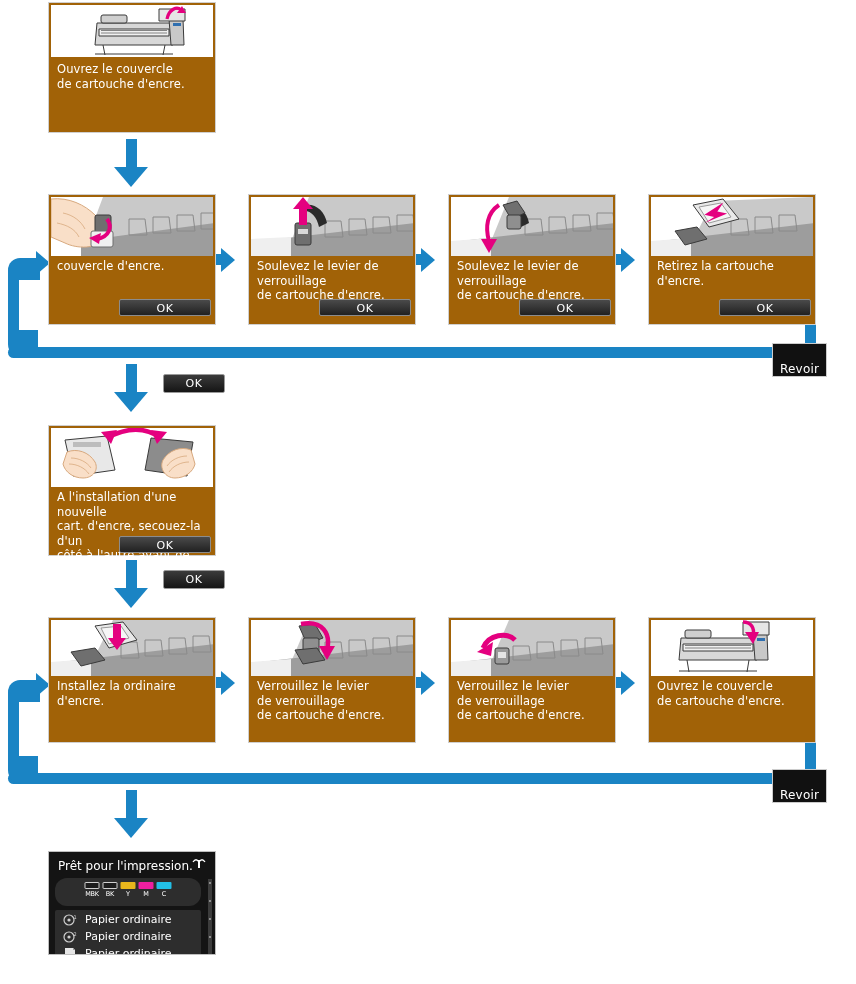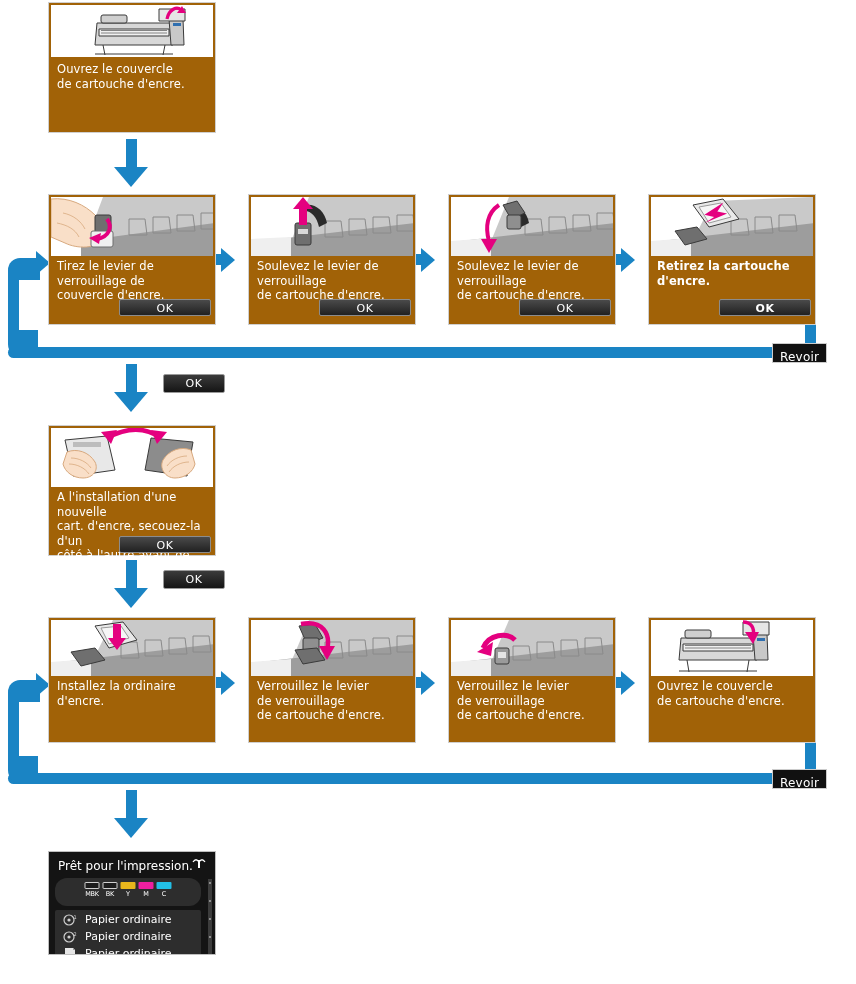--- a/index.html
+++ b/index.html
@@ -26,21 +26,21 @@
   .arrowdown{position:absolute;width:0;height:0;border-left:17px solid transparent;border-right:17px solid transparent;border-top:20px solid #1a84c4;}
   .arrowright{position:absolute;width:0;height:0;border-top:12px solid transparent;border-bottom:12px solid transparent;border-left:14px solid #1a84c4;}
   .okchip{
     position:absolute;background:linear-gradient(#3b3b3b,#151515);
     border:1px solid #9a9a9a;border-radius:2px;color:#fff;
     font-size:11px;line-height:17px;height:19px;width:62px;text-align:center;
     box-sizing:border-box;letter-spacing:.5px;
   }
   .revoir{
     position:absolute;background:#111;border:1px solid #cccccc;
-    color:#fff;font-size:12px;line-height:18px;height:20px;padding:4px 7px;
+    color:#fff;font-size:12px;line-height:18px;height:20px;padding:16px 7px;
     box-sizing:border-box;letter-spacing:.2px;
   }
 
   
   .status{position:absolute;background:#141414;border:1px solid #bfbfbf;box-sizing:border-box;overflow:hidden;}
   .status .title{position:absolute;left:9px;top:7px;color:#fff;font-size:12px;}
   .status .wifi{position:absolute;right:8px;top:4px;color:#fff;font-size:11px;}
   .status .inkbox{position:absolute;left:6px;top:26px;right:14px;height:28px;background:#2d2d2d;border-radius:12px;}
   .inkrow{position:absolute;left:50%;top:4px;transform:translateX(-50%);display:flex;gap:3px;}
   .inkcell{width:15px;text-align:center;}
@@ -115,21 +115,20 @@
           <path d="M12 16 C22 18 30 24 34 32"></path>
           <path d="M6 26 C16 28 24 32 28 40"></path>
         </g>
         <rect x="44" y="18" width="16" height="20" rx="2" fill="#6f6f6f" stroke="#3a3a3a"></rect>
         <rect x="40" y="34" width="22" height="16" rx="2" fill="#f0f0f0" stroke="#6f6f6f"></rect>
         <path d="M56 22 C62 30 58 40 46 42" stroke="#e4007f" stroke-width="4" fill="none"></path>
         <path d="M50 36 L48 47 L38 41 Z" fill="#e4007f"></path>
       </svg>
     </div>
     <div class="msg" style="top:64px;">
-      <div>Tirez le levier de verrouillage de</div>
       <div>couvercle d'encre.</div>
     </div>
     <div class="okbtn" style="left:70px;top:104px;">OK</div>
   </div>
   <div class="arrowright" style="left:221px;top:248px;"></div>
   <div class="blue" style="left:216px;top:254px;width:8px;height:11px;"></div>
 
   <div class="panel" style="left:248px;top:194px;width:168px;height:131px;">
     <div class="art" style="height:59px;">
       <svg width="164" height="59" viewBox="0 0 164 59">
@@ -181,21 +180,21 @@
     </div>
     <div class="msg" style="top:64px;">
       <div>Soulevez le levier de verrouillage</div>
       <div>de cartouche d'encre.</div>
     </div>
     <div class="okbtn" style="left:70px;top:104px;">OK</div>
   </div>
   <div class="arrowright" style="left:621px;top:248px;"></div>
   <div class="blue" style="left:616px;top:254px;width:8px;height:11px;"></div>
 
-  <div class="panel" style="left:648px;top:194px;width:168px;height:131px;font-weight:bold;">
+  <div class="panel" style="left:648px;top:194px;width:168px;height:131px;">
     <div class="art" style="height:59px;">
       <svg width="164" height="59" viewBox="0 0 164 59">
         <rect x="0" y="0" width="164" height="59" fill="#fff"></rect>
         <path d="M62 4 L164 0 L164 59 L34 59 Z" fill="#c9c9c9"></path>
         <path d="M10 44 L164 26 L164 59 L10 59 Z" fill="#9d9d9d"></path>
         <path d="M0 44 L40 41 L40 59 L0 59 Z" fill="#efefef"></path>
         <g fill="none" stroke="#8a8a8a" stroke-width="1">
           <path d="M80 22 l16 0 l2 16 l-18 0 z"></path>
           <path d="M104 20 l16 0 l2 16 l-18 0 z"></path>
           <path d="M128 18 l16 0 l2 16 l-18 0 z"></path>

